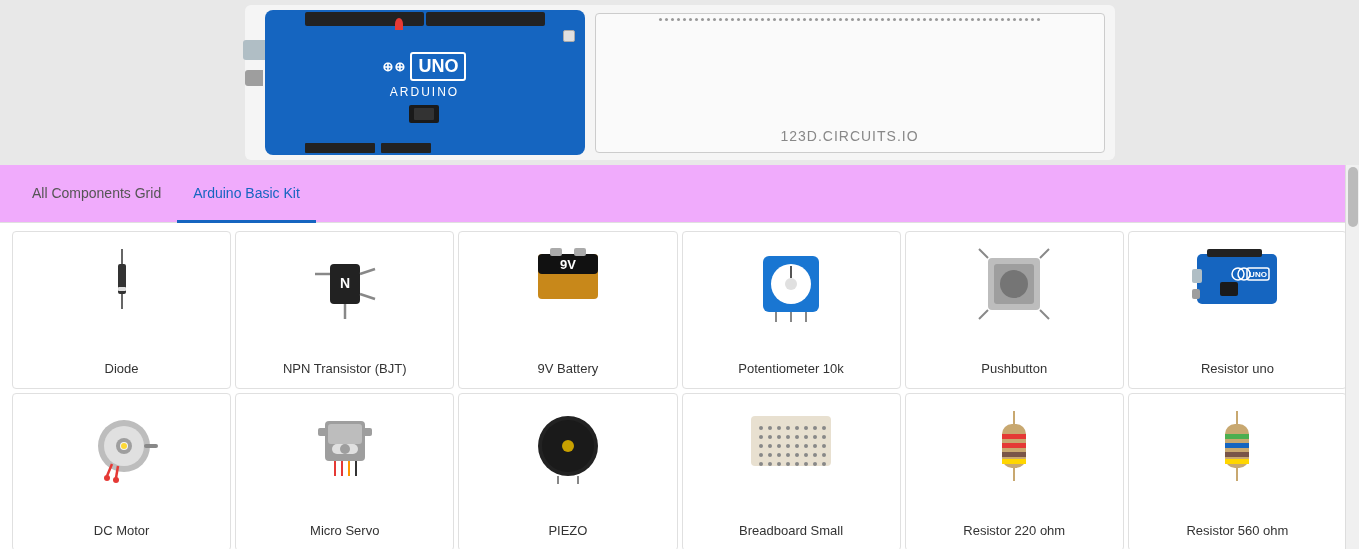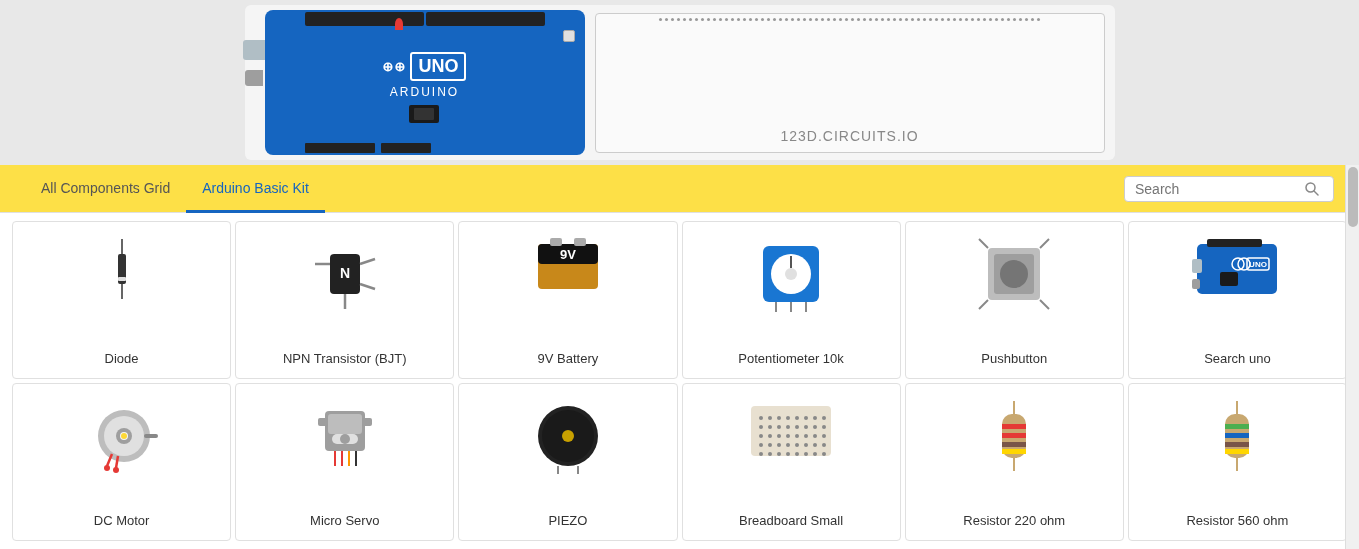--- a/index.html
+++ b/index.html
@@ -64,26 +64,26 @@
     .breadboard-label {
       position: absolute;
       bottom: 8px;
       font-size: 14px;
       color: #888;
       letter-spacing: 1px;
     }
 
     
     .nav-bar {
-      background: #fde047;
+      background: #f0abfc;
       border-bottom: 1px solid #e0e0e0;
       display: flex;
       align-items: center;
-      padding: 0 25px;
-      height: 48px;
+      padding: 0 16px;
+      height: 58px;
       position: relative;
     }
     .nav-tabs {
       display: flex;
       align-items: center;
       height: 100%;
       flex: 1;
     }
     .nav-tab {
       height: 100%;
@@ -300,29 +300,20 @@
 
 <div class="nav-bar">
   <div class="nav-tabs">
     <div class="nav-tab">
       <span>All Components Grid</span>
     </div>
     <div class="nav-tab active">
       <span>Arduino Basic Kit</span>
     </div>
   </div>
-  <div class="search-container">
-    <input class="search-input" type="text" placeholder="Search" style="">
-    <span class="search-icon-svg">
-      <svg width="14" height="14" viewBox="0 0 14 14" fill="none">
-        <circle cx="5.5" cy="5.5" r="4.5" stroke="#888" stroke-width="1.5"></circle>
-        <line x1="9" y1="9" x2="13" y2="13" stroke="#888" stroke-width="1.5" stroke-linecap="round"></line>
-      </svg>
-    </span>
-  </div>
 </div>
 
 <div class="components-grid">
 
   <div class="component-card">
     <div class="component-icon-area">
       <svg width="60" height="70" viewBox="0 0 60 70">
 
         <line x1="30" y1="5" x2="30" y2="20" stroke="#666" stroke-width="2"></line>
         <line x1="30" y1="50" x2="30" y2="65" stroke="#666" stroke-width="2"></line>
@@ -422,21 +413,21 @@
         <circle cx="46" cy="30" r="6" fill="none" stroke="white" stroke-width="1.5"></circle>
         <circle cx="52" cy="30" r="6" fill="none" stroke="white" stroke-width="1.5"></circle>
 
         <rect x="28" y="38" width="18" height="14" rx="2" fill="#1a1a1a"></rect>
 
         <rect x="0" y="25" width="10" height="14" rx="2" fill="#b0bec5"></rect>
 
         <rect x="0" y="45" width="8" height="10" rx="2" fill="#9e9e9e"></rect>
       </svg>
     </div>
-    <div class="component-name">Search uno</div>
+    <div class="component-name">Resistor uno</div>
   </div>
 
   <div class="component-card">
     <div class="component-icon-area">
       <svg width="80" height="80" viewBox="0 0 80 80">
 
         <ellipse cx="42" cy="40" rx="26" ry="26" fill="#bdbdbd"></ellipse>
         <ellipse cx="42" cy="40" rx="20" ry="20" fill="#e0e0e0"></ellipse>
 
         <circle cx="42" cy="40" r="8" fill="#9e9e9e"></circle>

